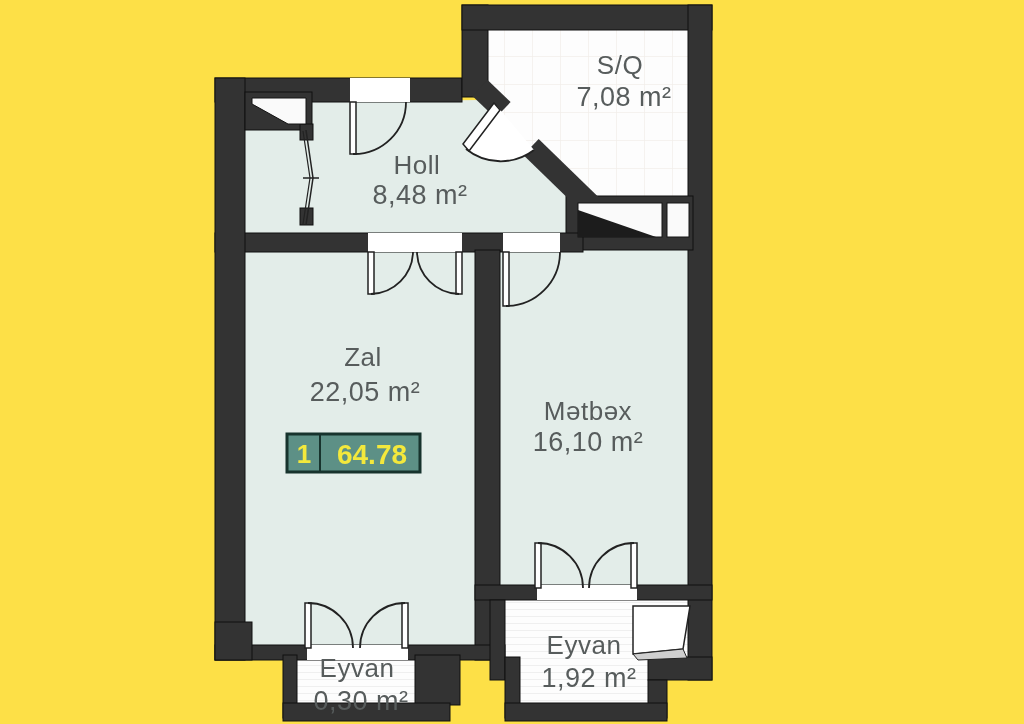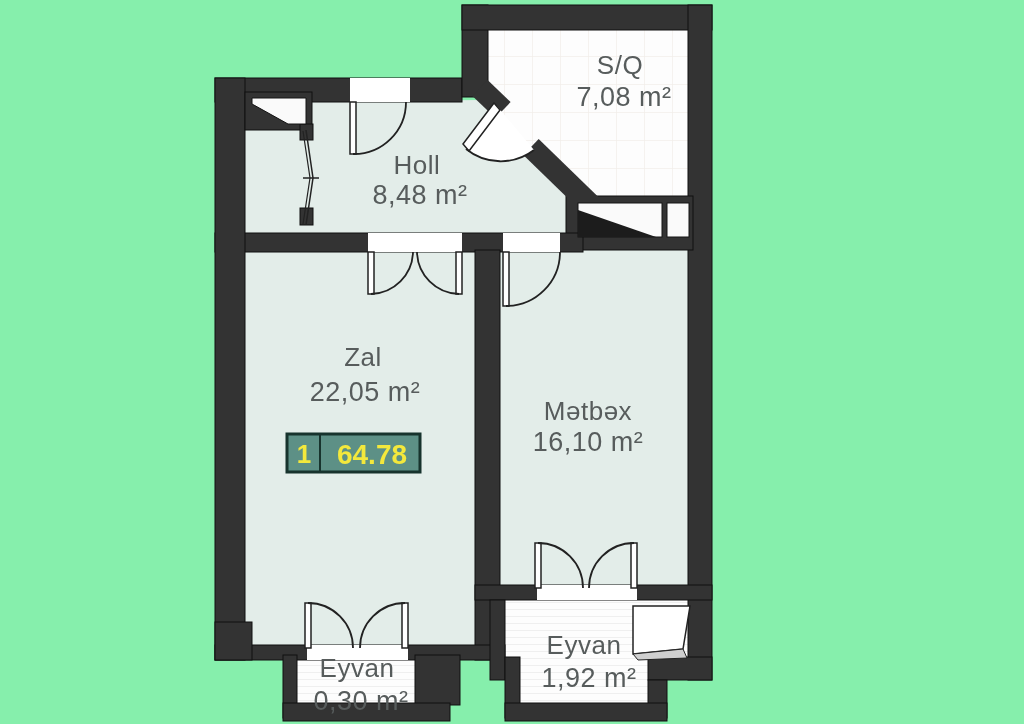--- a/index.html
+++ b/index.html
@@ -1,16 +1,16 @@
 <!DOCTYPE html>
 <html><head>
 <meta charset="utf-8">
 <style>
   html,body{margin:0;padding:0;background:#ffffff;}
-  .canvas{position:relative;width:1024px;height:724px;background:#86efac;overflow:hidden;text-align:right;}
+  .canvas{position:relative;width:1024px;height:724px;background:#fde047;overflow:hidden;text-align:right;}
   svg{display:block;}
   svg text{font-family:"Liberation Sans", sans-serif;}
   .room-name{fill:#575c5c;font-size:26px;letter-spacing:.5px;}
   .room-area{fill:#575c5c;font-size:27px;letter-spacing:.5px;}
   .badge-text{font-weight:bold;}
   .wall{fill:#333333;stroke:#101010;stroke-width:1;}
   .opening{fill:#ffffff;stroke:none;}
   .leaf{fill:#ffffff;stroke:#222222;stroke-width:1.5;}
   .arc{fill:none;stroke:#222222;stroke-width:1.8;}
   .shaftbox{fill:#fafafa;stroke:#141414;stroke-width:1;}

